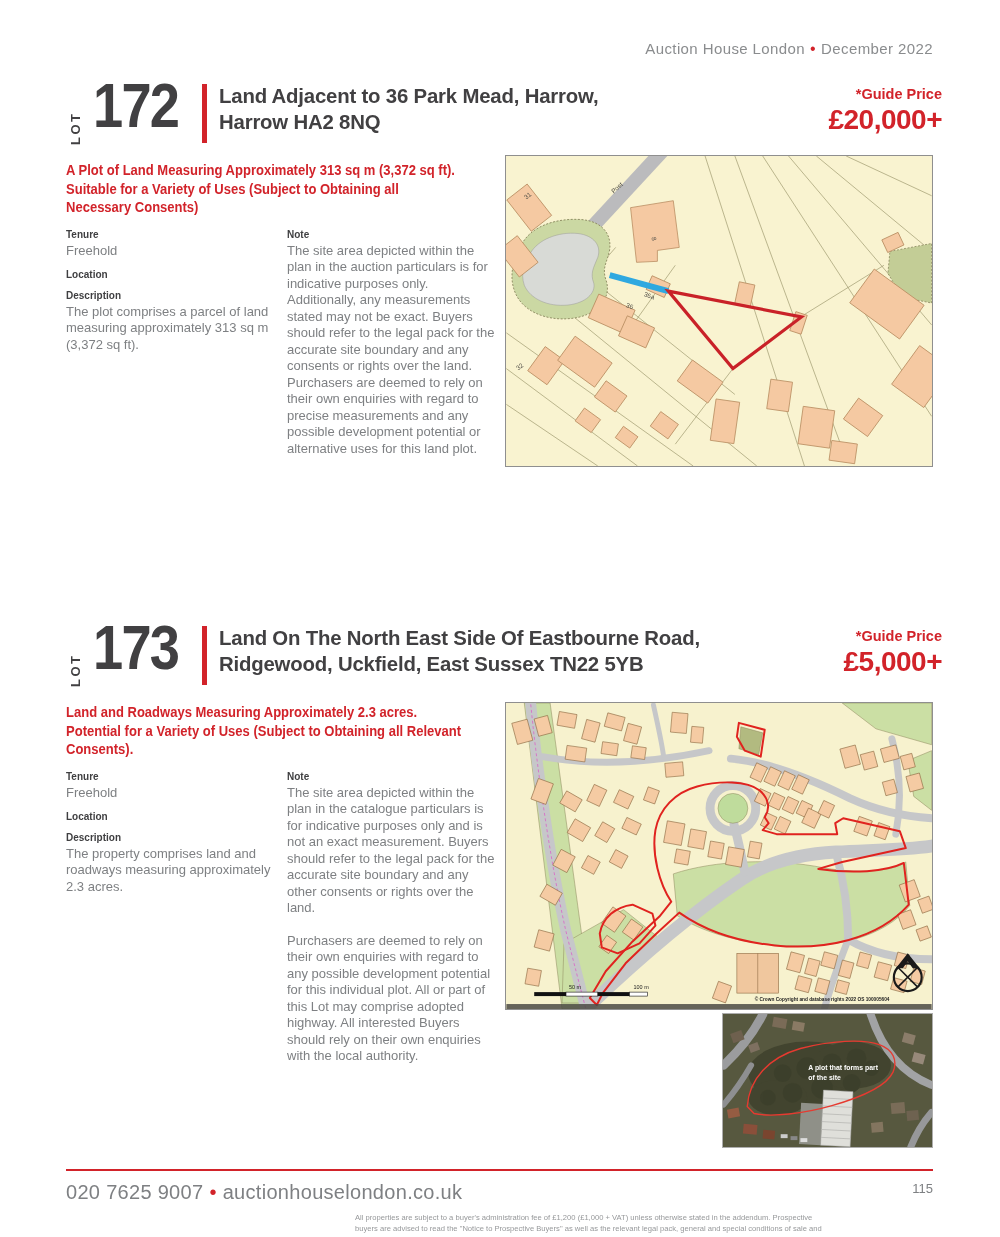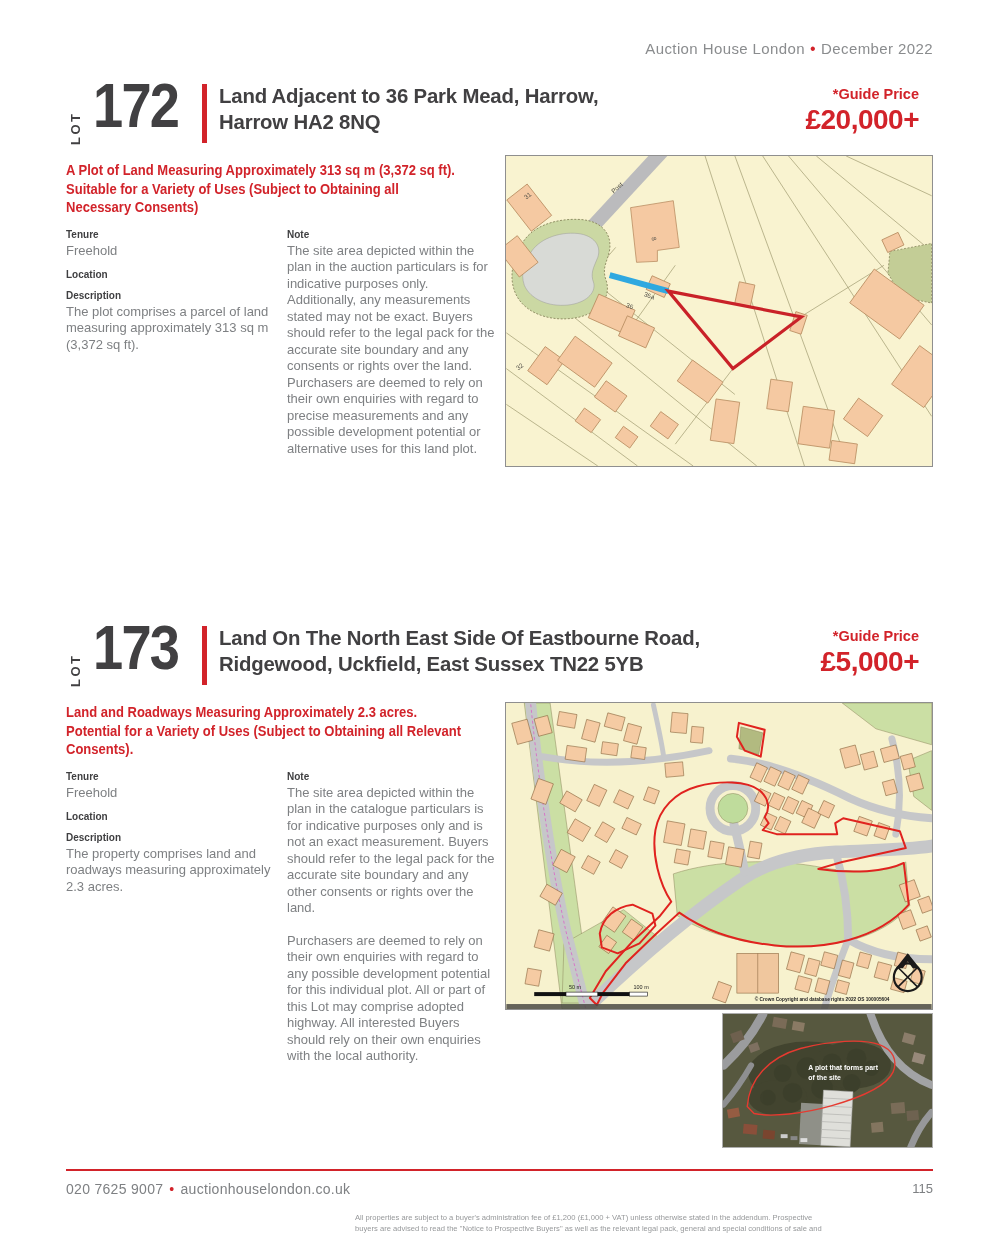--- a/index.html
+++ b/index.html
@@ -18,21 +18,21 @@
   .lot-vert { position:absolute; left:68px; top:12px; height:58px;
               writing-mode:vertical-rl; transform:rotate(180deg);
               font-size:13px; letter-spacing:2.5px; color:#414042; font-weight:600; }
   .lot-num  { position:absolute; left:93px; top:-3px; font-size:63px; font-weight:700;
               color:#414042; letter-spacing:-2px; line-height:1.05;
               transform:scaleX(.86); transform-origin:0 0; }
   .red-bar  { position:absolute; left:202px; top:9px; width:5px; height:59px; background:#D2232A; }
   .lot-title{ position:absolute; left:219px; top:8px; margin:0; font-size:21px; font-weight:700;
               color:#414042; line-height:1.22; letter-spacing:-.2px;
               transform:scaleX(.97); transform-origin:0 0; white-space:nowrap; }
-  .guide { position:absolute; right:81px; top:11px; text-align:right; color:#D2232A; }
+  .guide { position:absolute; right:58px; top:11px; text-align:right; color:#D2232A; }
   .guide-label { font-size:14.5px; font-weight:700; }
   .guide-price { font-size:28px; font-weight:700; letter-spacing:-.5px; margin-top:2px;text-align:center; }
 
   .subtitle { position:absolute; left:66px; top:86px; width:470px; margin:0;
               color:#D2232A; font-weight:700; font-size:14px; line-height:1.33;
               transform:scaleX(.93); transform-origin:0 0; }
   .subtitle span { display:block; }
 
   .col { position:absolute; top:146px; color:#7E8083; font-size:13px; line-height:1.27; }
   .col-a { left:66px; width:212px; }
@@ -40,21 +40,21 @@
   .col h5 { margin:8px 0 1px 0; font-size:10px; font-weight:700; color:#3F3F41; }
   .col p  { margin:0 0 10px 0; }
 
   .map-frame { position:absolute; border:1px solid #8F8F8F; background:#F7F2CE; }
   #map172 { left:505px; top:80px;  width:428px; height:312px; }
   #map173 { left:505px; top:85px;  width:428px; height:308px; }
   #aerial { left:722px; top:396px; width:211px; height:135px; border:1px solid #ADADAD; background:#57583F; }
   .map-frame svg { display:block; width:100%; height:100%; }
 
   .footer-rule    { position:absolute; left:66px; top:1169px; width:867px; height:2px; background:#D2232A; }
-  .footer-contact { position:absolute; left:66px; top:1181px; font-size:14px; color:#7E8083; letter-spacing:.3px; }
+  .footer-contact { position:absolute; left:66px; top:1181px; font-size:20px; color:#7E8083; letter-spacing:.3px; }
   .footer-contact .dot { color:#D2232A; margin:0 6px; }
   .footer-small   { position:absolute; left:355px; top:1178px; width:480px;
                     font-size:7.6px; line-height:1.45; color:#96989A;margin-top:34px; }
   .footer-page    { position:absolute; right:67px; top:1181px; font-size:13px; color:#7E8083; }
 </style>
 </head>
 <body>
 
 <div class="page">
 

